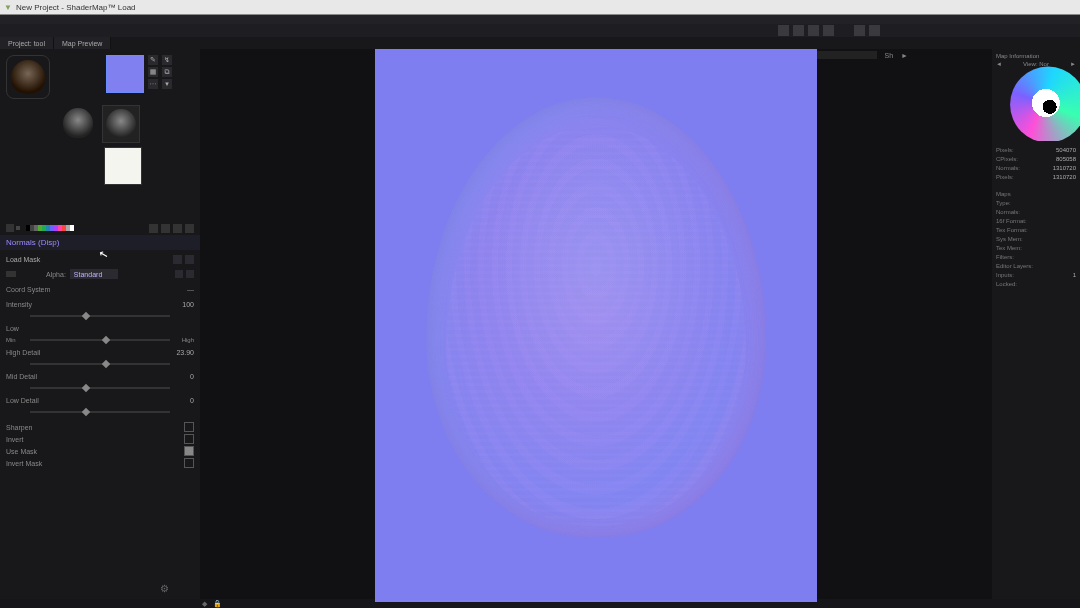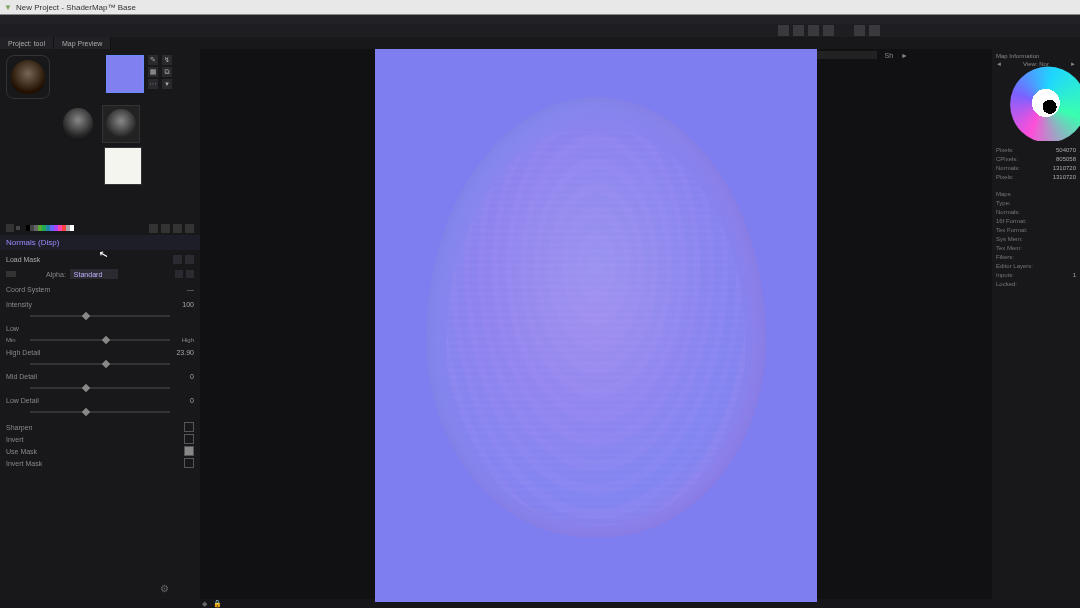--- a/index.html
+++ b/index.html
@@ -57,21 +57,21 @@
 .cursor{position:absolute;left:99px;top:248px;font-size:11px;color:#fff;pointer-events:none;transform:rotate(-15deg)}
 .load-mask-row{display:flex;align-items:center;justify-content:space-between;height:11px;font-size:7px}
 .load-mask-row .icons{display:flex;gap:3px}
 .load-mask-row .icons div{width:9px;height:9px;background:#2a2a30}
 </style>
 </head>
 <body>
 
 <div class="titlebar">
   <span class="tri">▼</span>
-  <span>New Project - ShaderMap™ Base</span>
+  <span>New Project - ShaderMap™ Load</span>
 </div>
 <div class="menubar"></div>
 <div class="toolbar-row">
   <span class="ticon"></span>
   <span class="ticon"></span>
   <span class="ticon"></span>
   <span class="ticon"></span>
   <span style="width:12px"></span>
   <span class="ticon"></span>
   <span class="ticon"></span>

